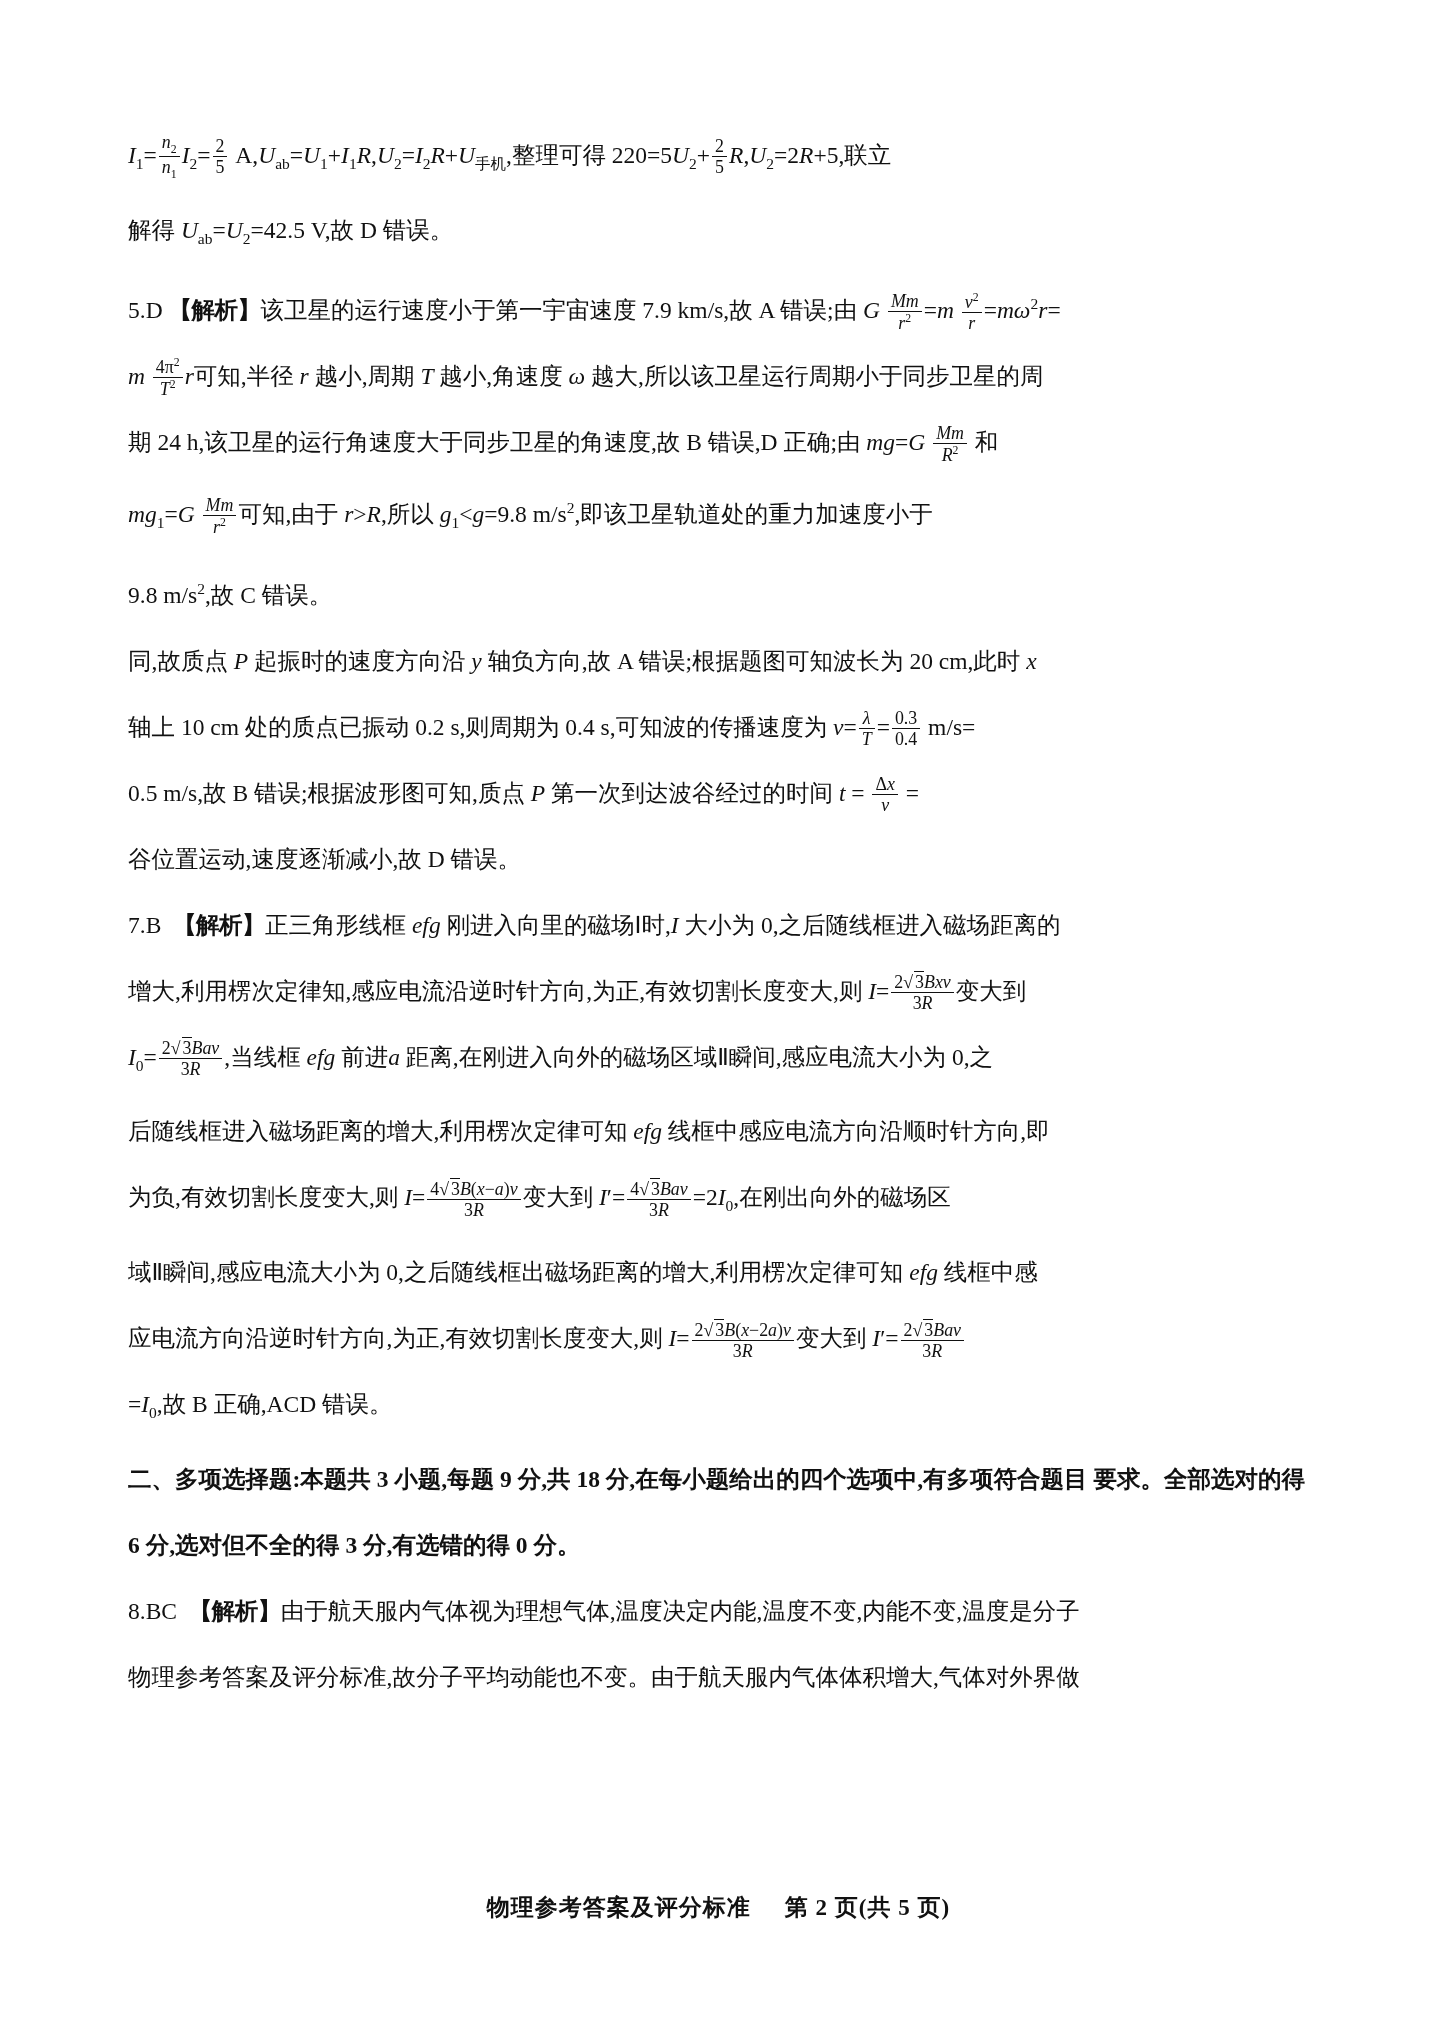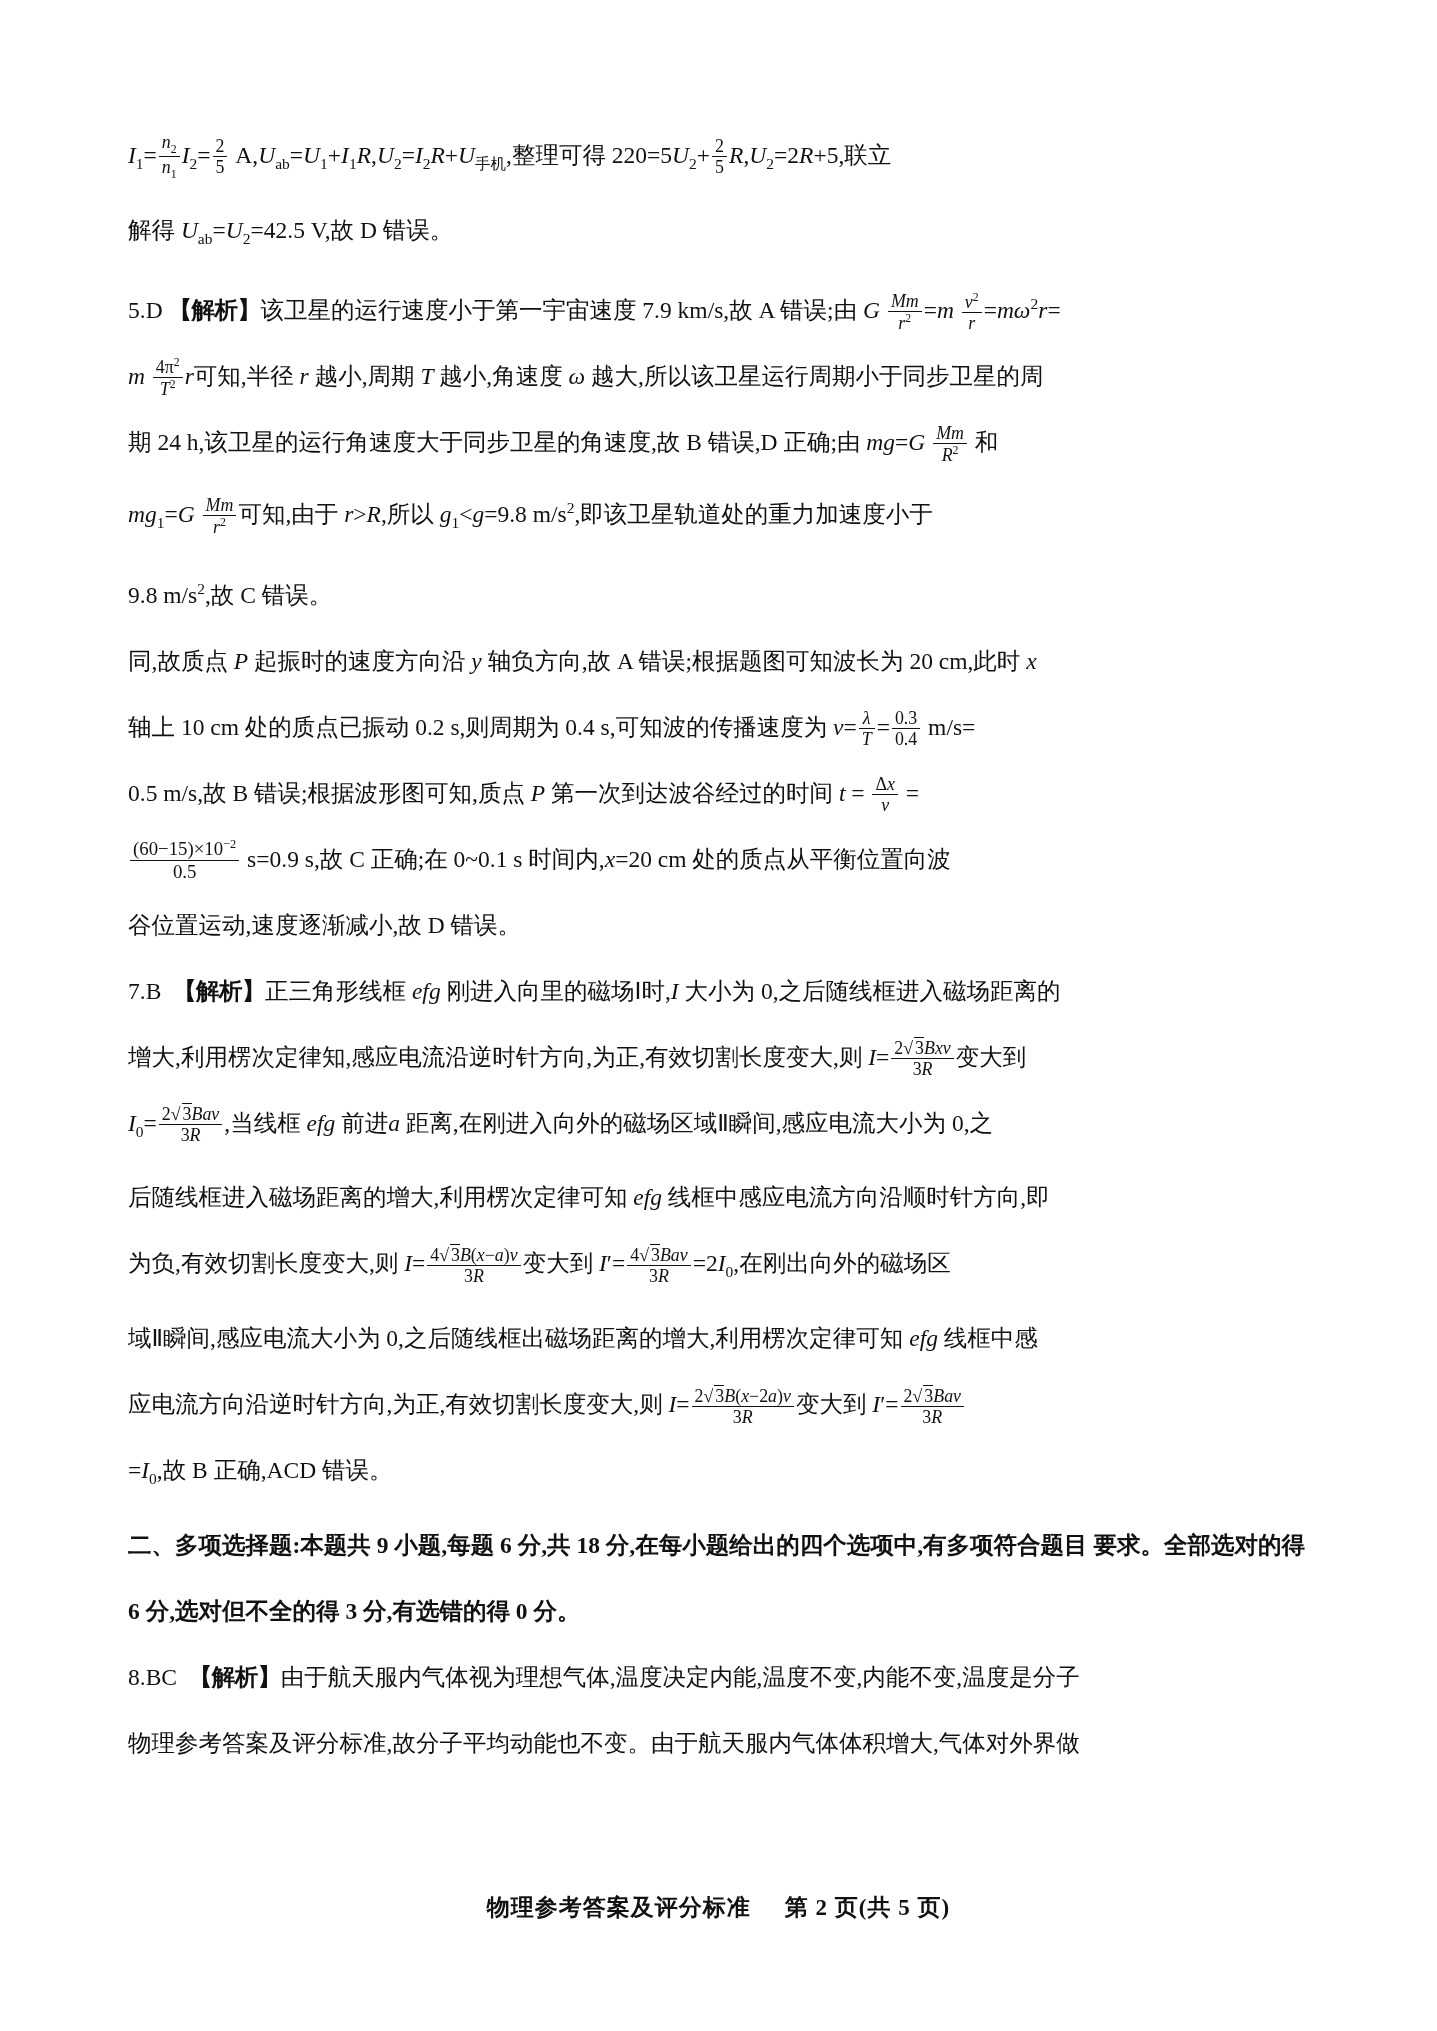--- a/index.html
+++ b/index.html
@@ -107,37 +107,36 @@
       <span class="ln"><span class="ital">m</span>&nbsp;<span class="frac"><span class="num">4π<span class="sup">2</span></span><span class="den"><span class="ital">T</span><span class="sup">2</span></span></span><span class="ital">r</span>可知,半径&nbsp;<span class="ital">r</span>&nbsp;越小,周期&nbsp;<span class="ital">T</span>&nbsp;越小,角速度&nbsp;<span class="ital">ω</span>&nbsp;越大,所以该卫星运行周期小于同步卫星的周</span>
       <span class="ln">期 24&nbsp;h,该卫星的运行角速度大于同步卫星的角速度,故 B 错误,D 正确;由&nbsp;<span class="ital">mg</span>=<span class="ital">G</span>&nbsp;<span class="frac"><span class="num"><span class="ital">Mm</span></span><span class="den"><span class="ital">R</span><span class="sup">2</span></span></span>&nbsp;和</span>
       <span class="ln"><span class="ital">mg</span><span class="sub">1</span>=<span class="ital">G</span>&nbsp;<span class="frac"><span class="num"><span class="ital">Mm</span></span><span class="den"><span class="ital">r</span><span class="sup">2</span></span></span>可知,由于&nbsp;<span class="ital">r</span>&gt;<span class="ital">R</span>,所以&nbsp;<span class="ital">g</span><span class="sub">1</span>&lt;<span class="ital">g</span>=9.8&nbsp;m/s<span class="sup">2</span>,即该卫星轨道处的重力加速度小于</span>
       <span class="ln">9.8&nbsp;m/s<span class="sup">2</span>,故 C 错误。</span>
     </div>
 
     <div class="para">
       <span class="ln">同,故质点&nbsp;<span class="ital">P</span>&nbsp;起振时的速度方向沿&nbsp;<span class="ital">y</span>&nbsp;轴负方向,故 A 错误;根据题图可知波长为 20&nbsp;cm,此时&nbsp;<span class="ital">x</span></span>
       <span class="ln">轴上 10&nbsp;cm 处的质点已振动 0.2&nbsp;s,则周期为 0.4&nbsp;s,可知波的传播速度为&nbsp;<span class="ital">v</span>=<span class="frac"><span class="num"><span class="ital">λ</span></span><span class="den"><span class="ital">T</span></span></span>=<span class="frac"><span class="num">0.3</span><span class="den">0.4</span></span>&nbsp;m/s=</span>
       <span class="ln">0.5&nbsp;m/s,故 B 错误;根据波形图可知,质点&nbsp;<span class="ital">P</span>&nbsp;第一次到达波谷经过的时间&nbsp;<span class="ital">t</span>&nbsp;=&nbsp;<span class="frac"><span class="num">Δ<span class="ital">x</span></span><span class="den"><span class="ital">v</span></span></span>&nbsp;=</span>
-      <span class="ln"><span class="frac" style="font-size:0.8em;"><span class="num">(60−15)×10<span class="sup">−2</span></span><span class="den">0.5</span></span>&nbsp;s=0.9&nbsp;s,故 C 正确;在 0~0.1&nbsp;s 时间内,<span class="ital">x</span>=20&nbsp;cm 处的质点从平衡位置向波</span>
       <span class="ln">谷位置运动,速度逐渐减小,故 D 错误。</span>
     </div>
 
     <div class="para">
       <span class="ln"><span class="lbl">7.B</span>&nbsp;&nbsp;<span class="jie">【解析】</span>正三角形线框&nbsp;<span class="ital">efg</span>&nbsp;刚进入向里的磁场Ⅰ时,<span class="ital">I</span>&nbsp;大小为 0,之后随线框进入磁场距离的</span>
       <span class="ln">增大,利用楞次定律知,感应电流沿逆时针方向,为正,有效切割长度变大,则&nbsp;<span class="ital">I</span>=<span class="frac"><span class="num">2<span class="radsign">√</span><span class="sqrt">3</span><span class="ital">Bxv</span></span><span class="den">3<span class="ital">R</span></span></span>变大到</span>
       <span class="ln"><span class="ital">I</span><span class="sub">0</span>=<span class="frac"><span class="num">2<span class="radsign">√</span><span class="sqrt">3</span><span class="ital">Bav</span></span><span class="den">3<span class="ital">R</span></span></span>,当线框&nbsp;<span class="ital">efg</span>&nbsp;前进<span class="ital">a</span>&nbsp;距离,在刚进入向外的磁场区域Ⅱ瞬间,感应电流大小为 0,之</span>
       <span class="ln">后随线框进入磁场距离的增大,利用楞次定律可知&nbsp;<span class="ital">efg</span>&nbsp;线框中感应电流方向沿顺时针方向,即</span>
       <span class="ln">为负,有效切割长度变大,则&nbsp;<span class="ital">I</span>=<span class="frac"><span class="num">4<span class="radsign">√</span><span class="sqrt">3</span><span class="ital">B</span>(<span class="ital">x</span>−<span class="ital">a</span>)<span class="ital">v</span></span><span class="den">3<span class="ital">R</span></span></span>变大到&nbsp;<span class="ital">I</span>′=<span class="frac"><span class="num">4<span class="radsign">√</span><span class="sqrt">3</span><span class="ital">Bav</span></span><span class="den">3<span class="ital">R</span></span></span>=2<span class="ital">I</span><span class="sub">0</span>,在刚出向外的磁场区</span>
       <span class="ln">域Ⅱ瞬间,感应电流大小为 0,之后随线框出磁场距离的增大,利用楞次定律可知&nbsp;<span class="ital">efg</span>&nbsp;线框中感</span>
       <span class="ln">应电流方向沿逆时针方向,为正,有效切割长度变大,则&nbsp;<span class="ital">I</span>=<span class="frac"><span class="num">2<span class="radsign">√</span><span class="sqrt">3</span><span class="ital">B</span>(<span class="ital">x</span>−2<span class="ital">a</span>)<span class="ital">v</span></span><span class="den">3<span class="ital">R</span></span></span>变大到&nbsp;<span class="ital">I</span>′=<span class="frac"><span class="num">2<span class="radsign">√</span><span class="sqrt">3</span><span class="ital">Bav</span></span><span class="den">3<span class="ital">R</span></span></span></span>
       <span class="ln">=<span class="ital">I</span><span class="sub">0</span>,故 B 正确,ACD 错误。</span>
     </div>
 
     <div class="sec-head">
-      <span class="ln">二、多项选择题:本题共 9 小题,每题 6 分,共 18 分,在每小题给出的四个选项中,有多项符合题目</span>
+      <span class="ln">二、多项选择题:本题共 3 小题,每题 9 分,共 18 分,在每小题给出的四个选项中,有多项符合题目</span>
       <span class="ln">要求。全部选对的得 6 分,选对但不全的得 3 分,有选错的得 0 分。</span>
     </div>
 
     <div class="para">
       <span class="ln"><span class="lbl">8.BC</span>&nbsp;&nbsp;<span class="jie">【解析】</span>由于航天服内气体视为理想气体,温度决定内能,温度不变,内能不变,温度是分子</span>
       <span class="ln">物理参考答案及评分标准,故分子平均动能也不变。由于航天服内气体体积增大,气体对外界做</span>
     </div>
 
   </div>
 

